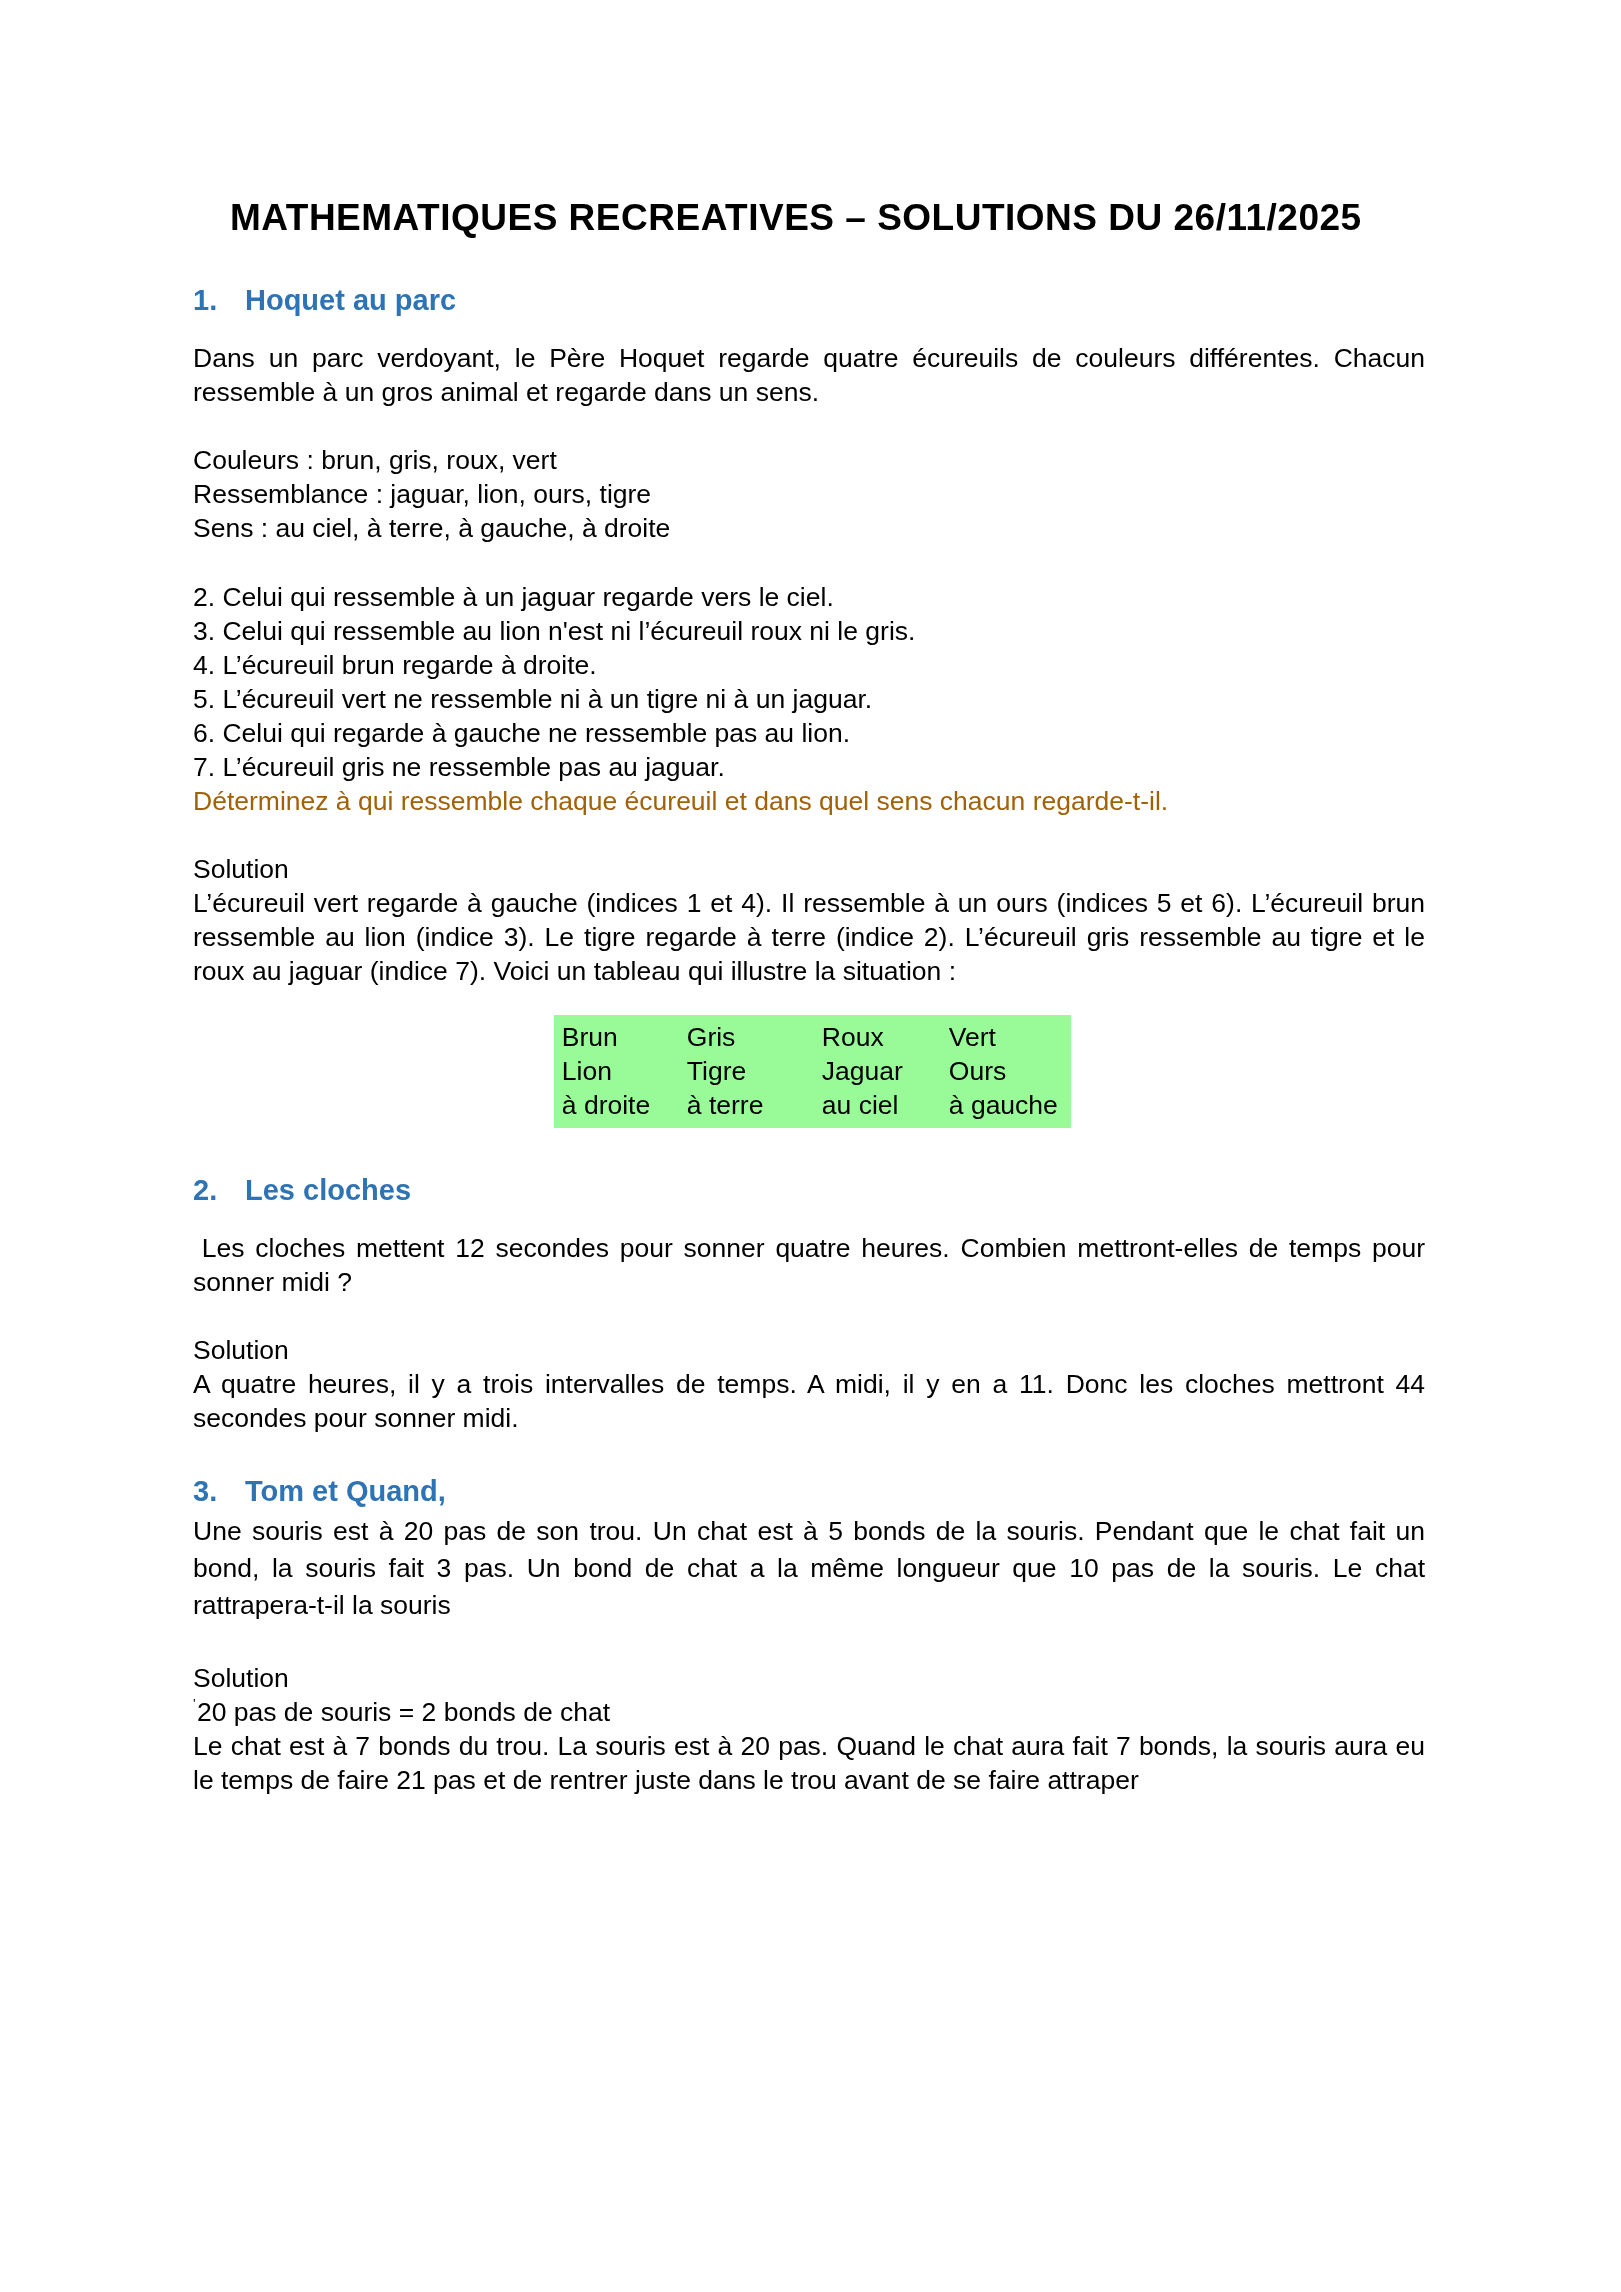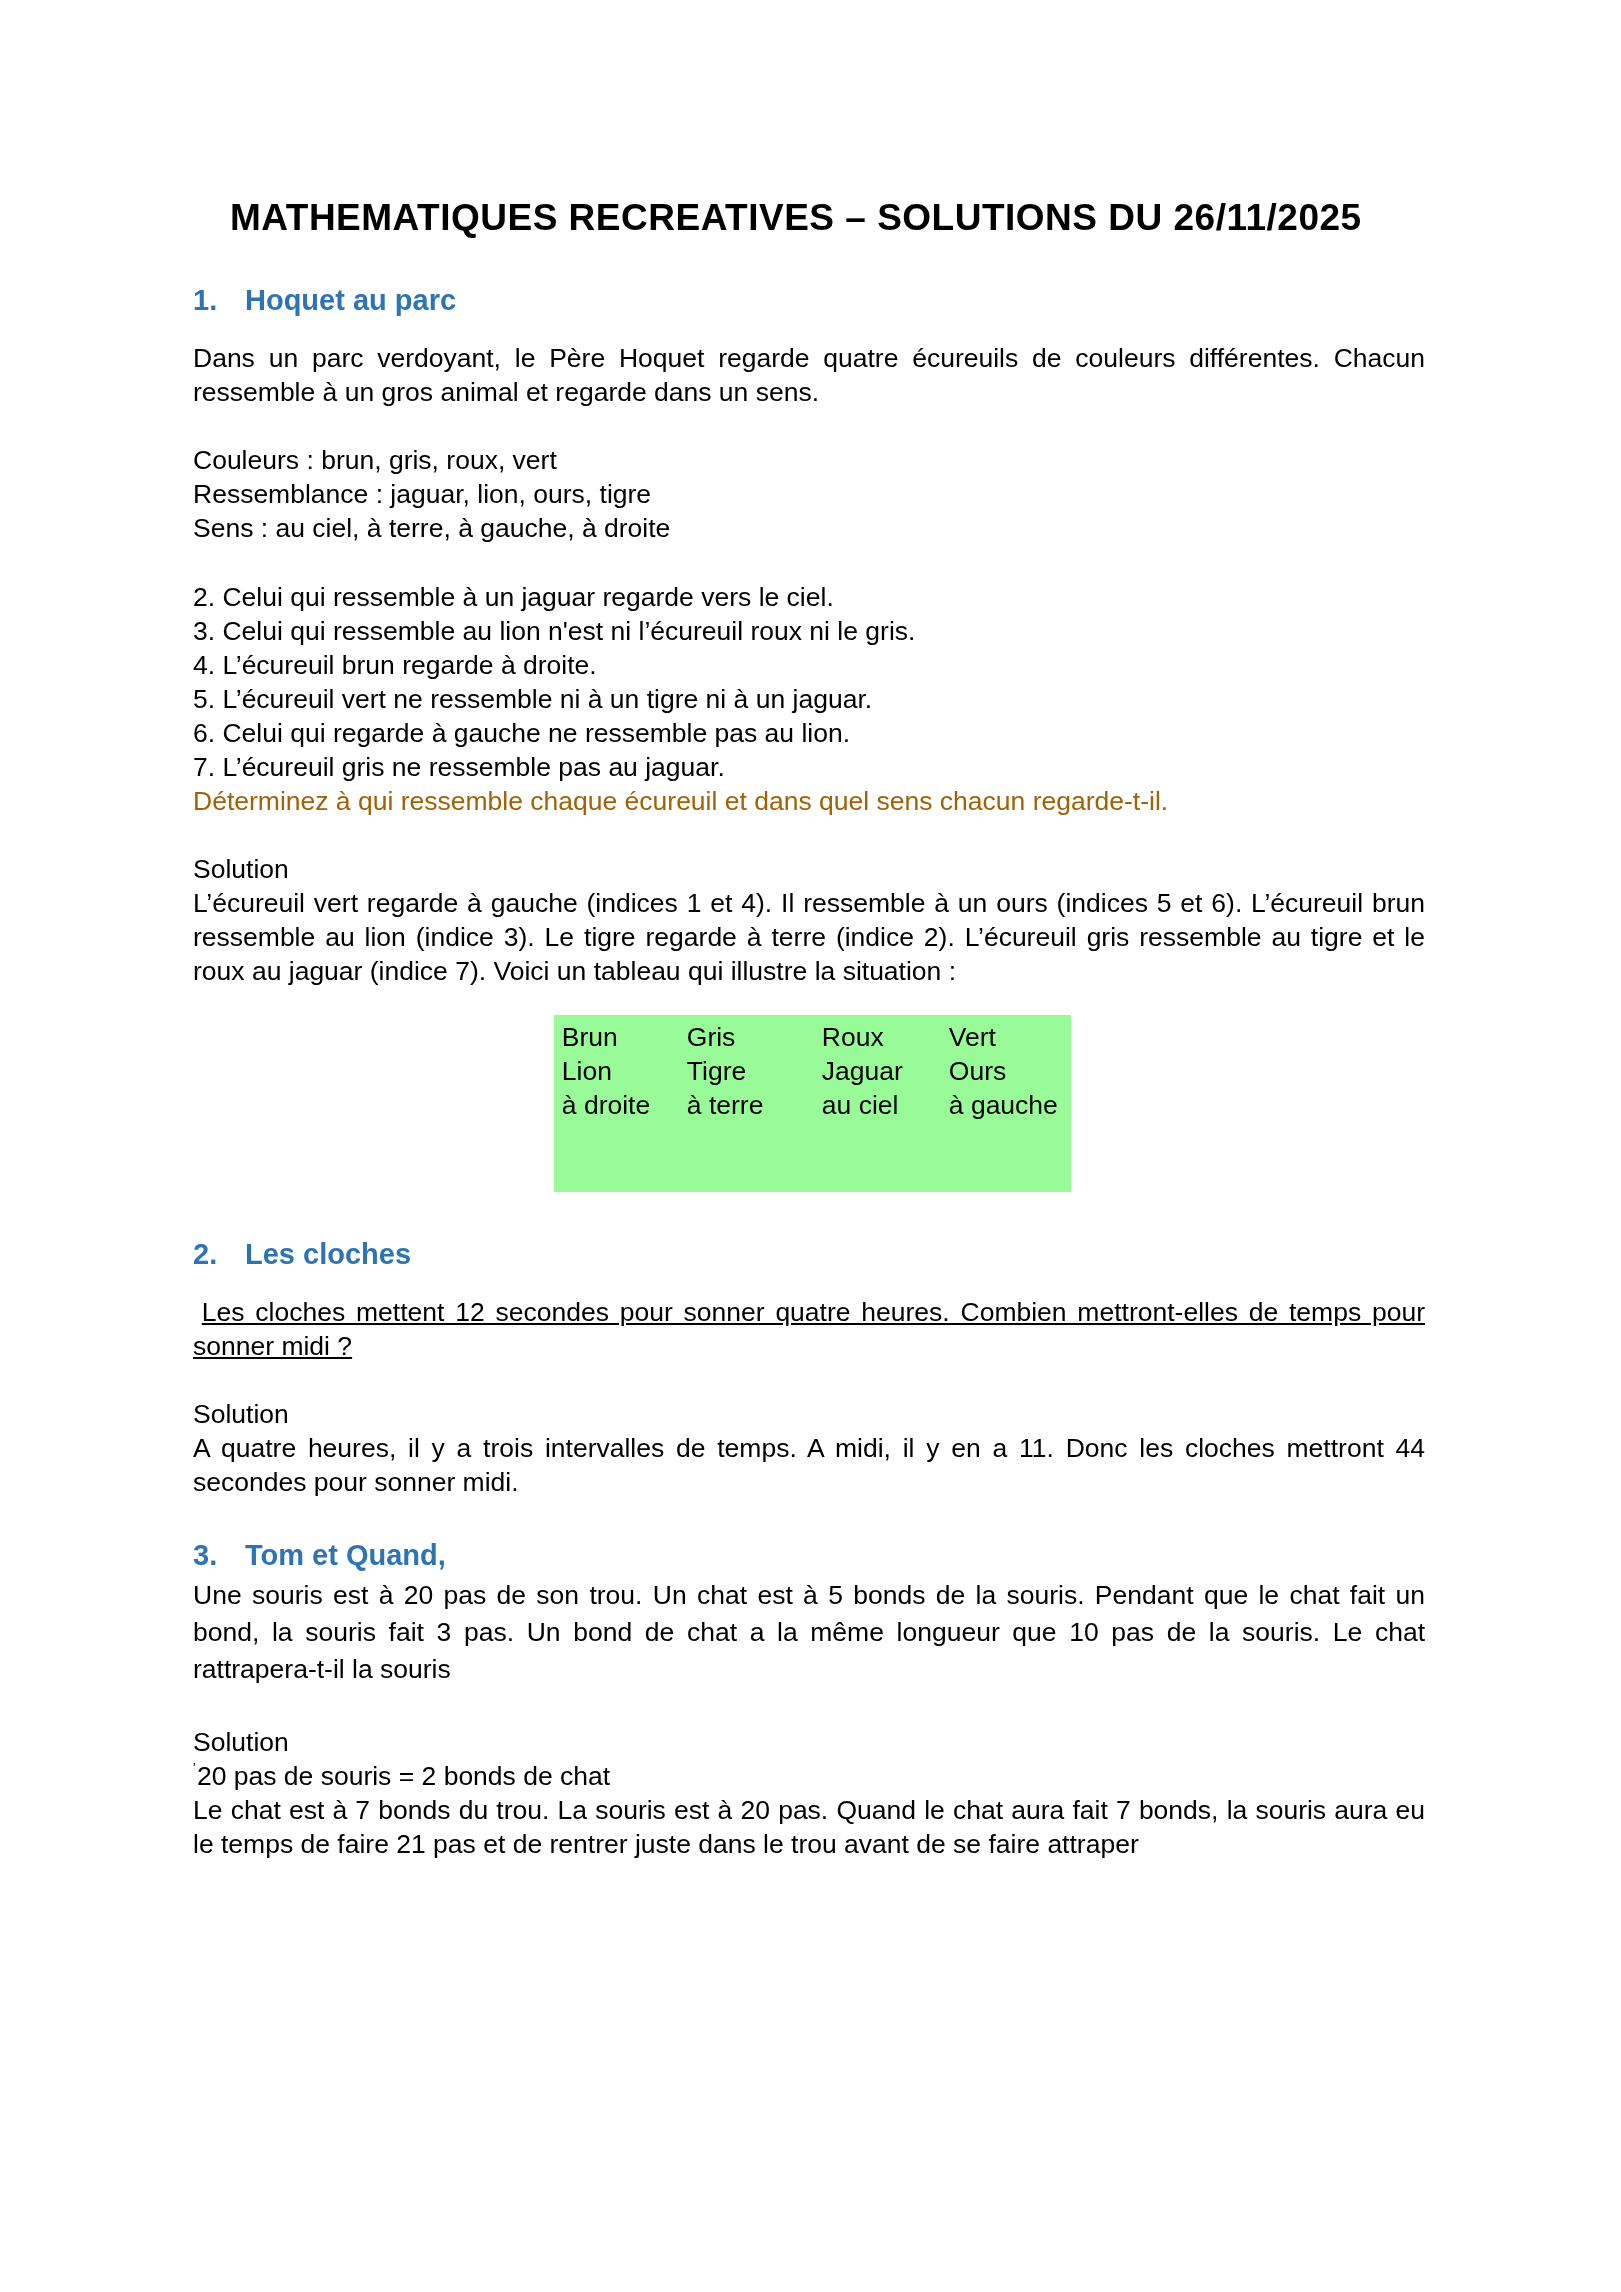--- a/index.html
+++ b/index.html
@@ -27,26 +27,26 @@
   .section-heading .sec-num { width: 52px; flex: 0 0 52px; }
   .h1 { margin-top: 45px; }
   .h2 { margin-top: 46px; }
   .h3 { margin-top: 40px; }
   .body-text { font-size: 26.5px; line-height: 34px; }
   .para { text-align: justify; margin-top: 24px; }
   .block { margin-top: 34px; }
   .clues-block { margin-top: 35px; }
   .line { white-space: nowrap; }
   .instruction { color: #a16207; }
-  .indent-space { text-indent: 8.8px; text-decoration: underline; }
+  .indent-space { text-indent: 8.8px; }
   .lh-38 { line-height: 37px; }
   .solution-label { white-space: nowrap; }
   .answer-table {
     margin-top: 27.4px; margin-left: 361px;
-    width: 517px; height: 177px;
+    width: 517px; height: 113px;
     background: #98FB98;
     box-sizing: border-box;
     padding: 4.9px 0 0 7.8px;
     display: grid;
     grid-template-columns: 125px 135px 127px 1fr;
     grid-auto-rows: 34px;
     align-content: start;
     font-size: 26.5px;
   }
   .answer-table .cell { line-height: 34px; white-space: nowrap; }

